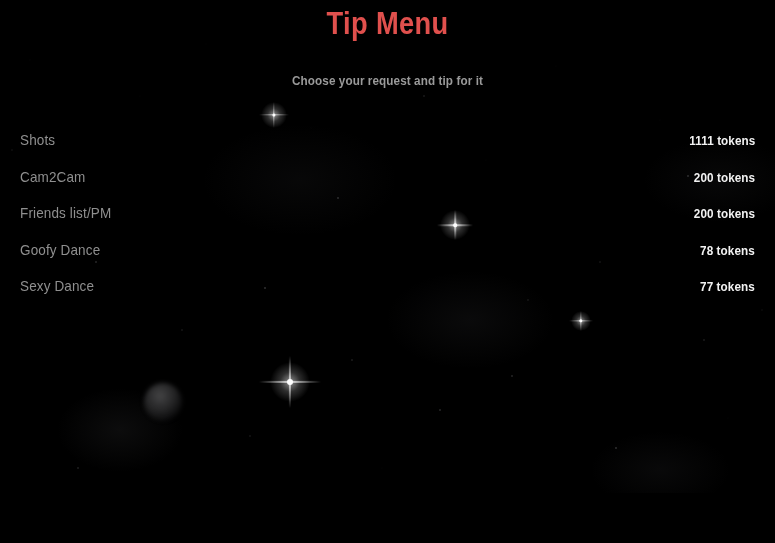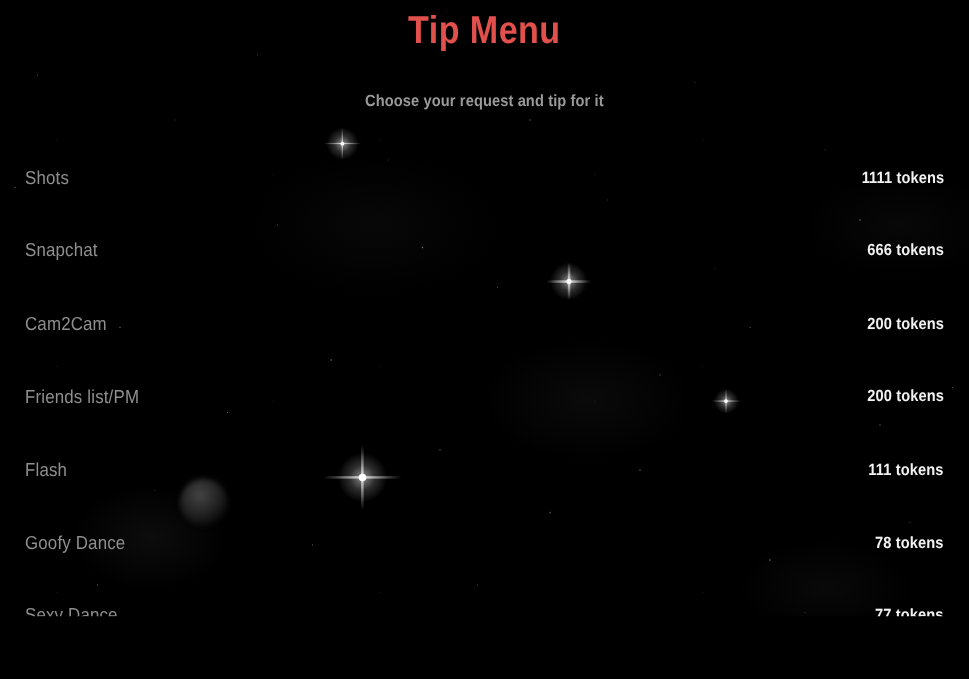--- a/index.html
+++ b/index.html
@@ -195,26 +195,25 @@
     margin: 0;
     padding: 0;
     position: absolute;
     top: 112px;
     left: 0;
     right: 0;
   }
 
   .tip-row {
     display: flex;
-    align-items: flex-start;
+    align-items: flex-end;
     justify-content: space-between;
     height: 36.4px;
     padding: 0 20px 0 20px;
     box-sizing: border-box;
-    margin-top: 22px;
   }
 
   .tip-label {
     color: #8f8f8f;
     font-size: 15px;
     font-weight: normal;
     letter-spacing: 0.15px;
     white-space: nowrap;
     transform: scaleX(0.9);
     transform-origin: left center;
@@ -275,36 +274,28 @@
   <div id="content">
     <h1 class="page-title">Tip Menu</h1>
     <p class="page-subtitle">Choose your request and tip for it</p>
 
     <ul class="tip-list" id="tip-list">
         <li class="tip-row">
           <span class="tip-label">Shots</span>
           <span class="tip-price">1111 tokens</span>
         </li>
         <li class="tip-row">
-          <span class="tip-label">Snapchat</span>
-          <span class="tip-price">666 tokens</span>
-        </li>
-        <li class="tip-row">
           <span class="tip-label">Cam2Cam</span>
           <span class="tip-price">200 tokens</span>
         </li>
         <li class="tip-row">
           <span class="tip-label">Friends list/PM</span>
           <span class="tip-price">200 tokens</span>
         </li>
         <li class="tip-row">
-          <span class="tip-label">Flash</span>
-          <span class="tip-price">111 tokens</span>
-        </li>
-        <li class="tip-row">
           <span class="tip-label">Goofy Dance</span>
           <span class="tip-price">78 tokens</span>
         </li>
         <li class="tip-row">
           <span class="tip-label">Sexy Dance</span>
           <span class="tip-price">77 tokens</span>
         </li>
       </ul>
   </div>
 

